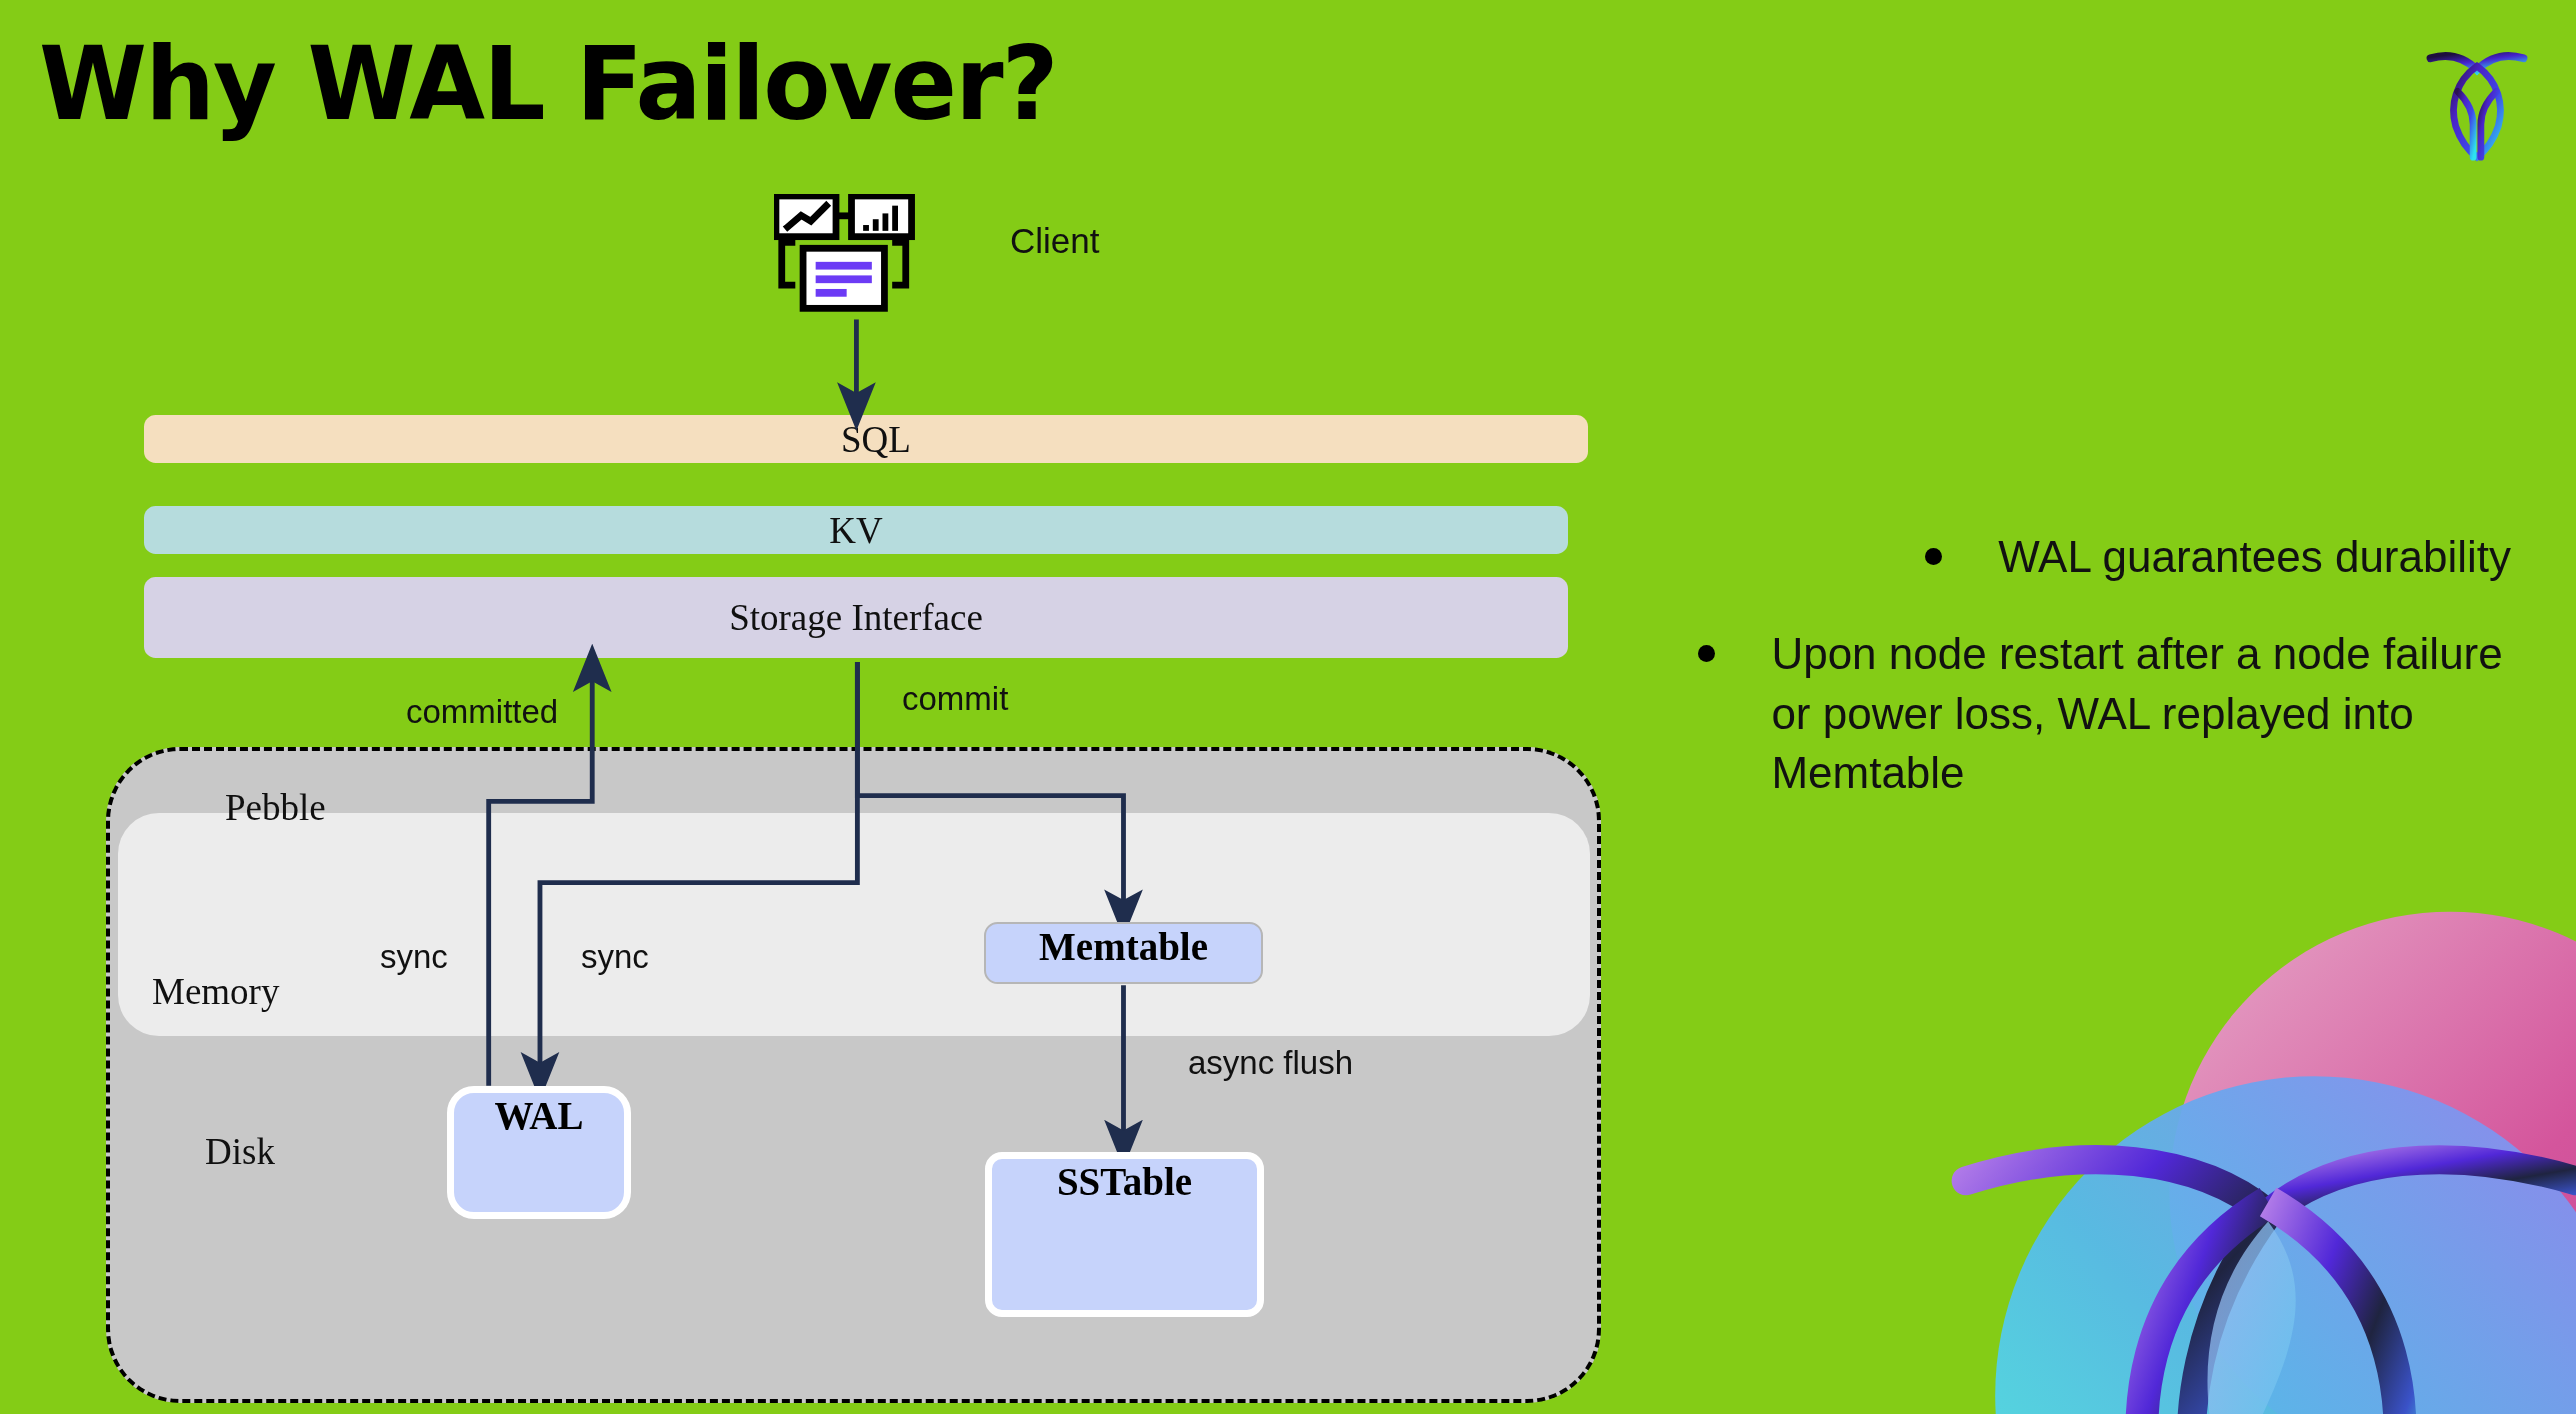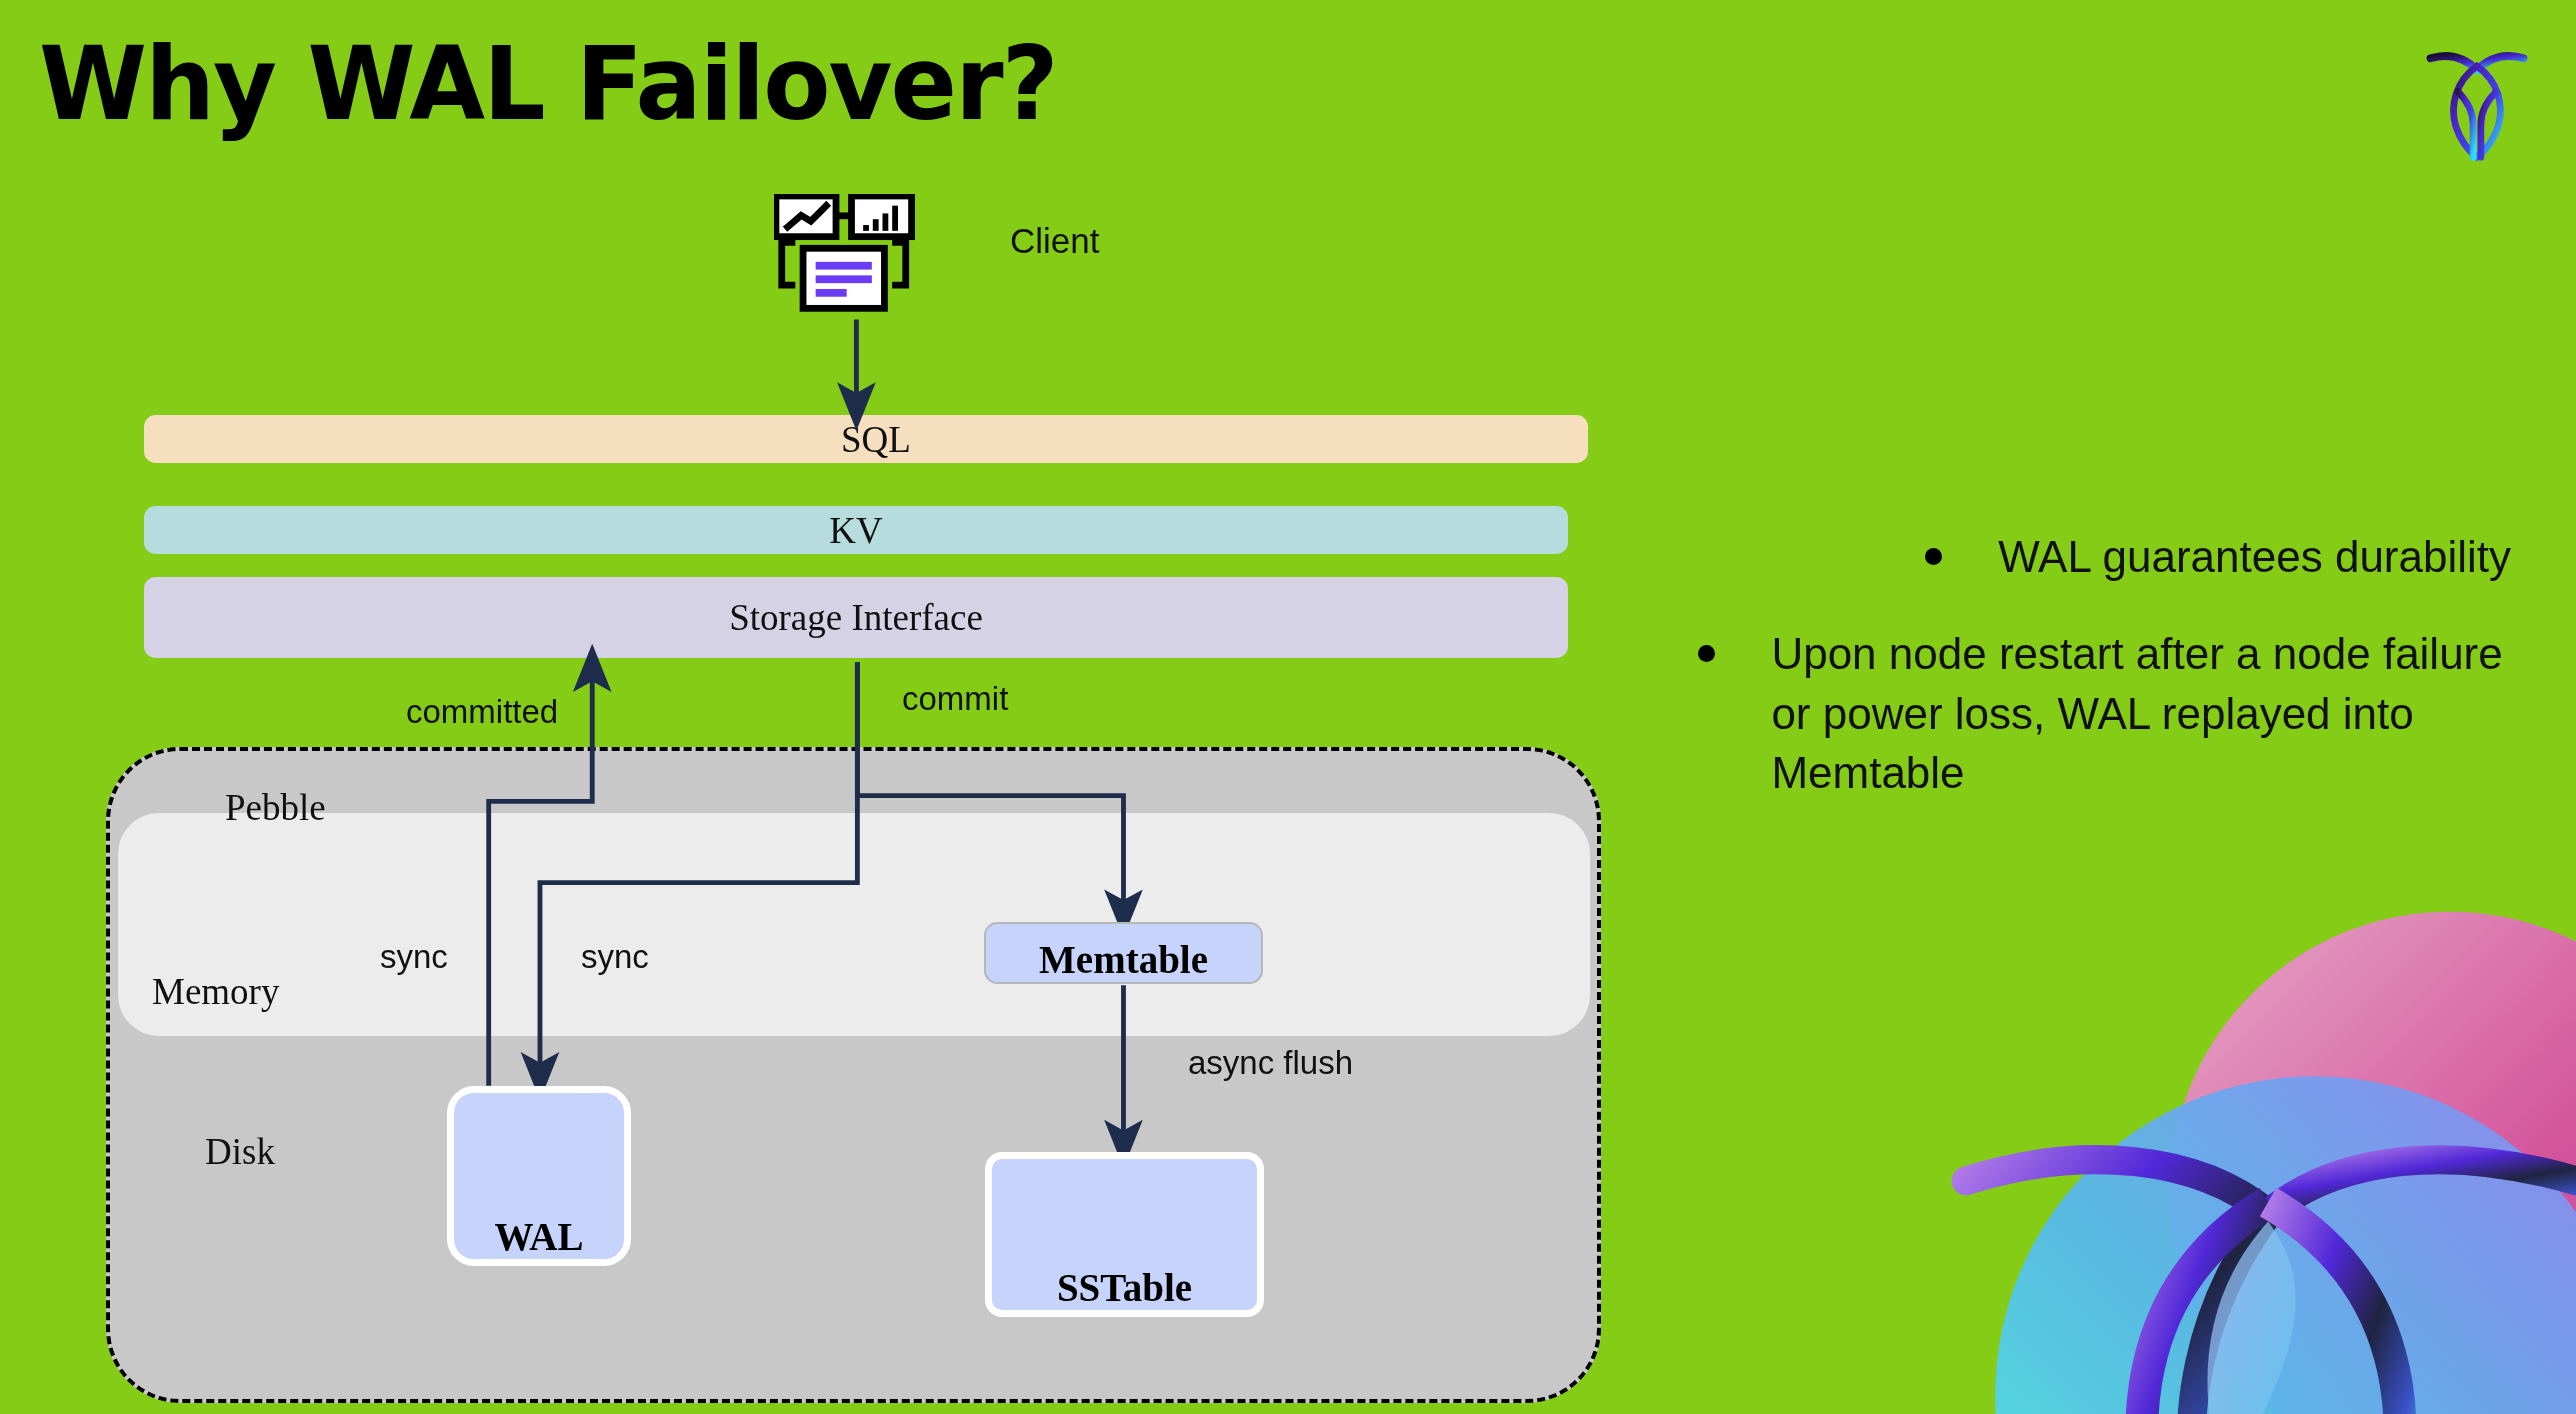--- a/index.html
+++ b/index.html
@@ -137,36 +137,36 @@
     font-family: "Liberation Serif", serif;
     font-size: 37px;
     color: #101010;
     margin-top: 44px;
   }
 
   
   .node {
     position: absolute;
     display: flex;
-    align-items: flex-end;
+    align-items: flex-start;
     justify-content: center;
     background: #c6d3fb;
     font-family: "Liberation Serif", serif;
     font-weight: bold;
     font-size: 39px;
     color: #000000;
     box-sizing: border-box;
   }
   #node-memtable {
     left: 984px; top: 922px; width: 279px; height: 62px;
     border-radius: 13.5px;
     border: 2.9px solid #b6b6b6;
   }
   #node-wal {
-    left: 447px; top: 1086px; width: 184px; height: 180px;
+    left: 447px; top: 1086px; width: 184px; height: 133px;
     border-radius: 27px;
     border: 7.7px solid #ffffff;
   }
   #node-sstable {
     left: 985px; top: 1152px; width: 279px; height: 165px;
     border-radius: 17px;
     border: 7.7px solid #ffffff;
   }
 
   

